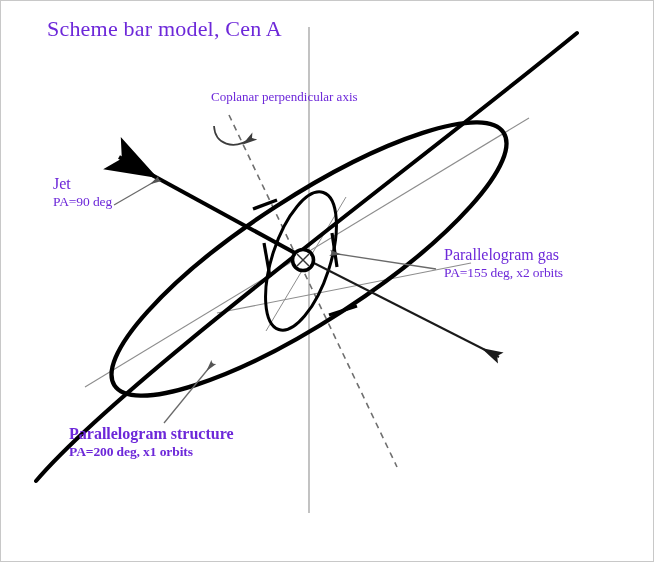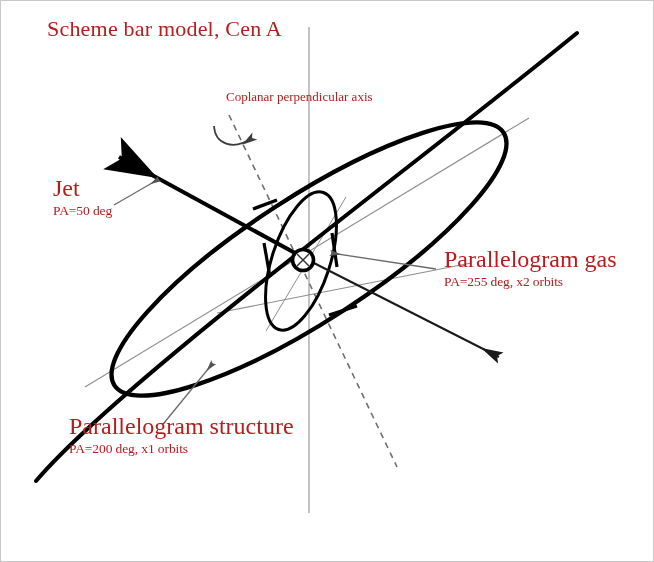--- a/index.html
+++ b/index.html
@@ -23,30 +23,30 @@
   #figure svg {
     position: absolute;
     left: 0;
     top: 0;
     width: 654px;
     height: 562px;
     display: block;
   }
   .lbl {
     position: absolute;
-    color: #b91c1c;
+    color: #6d28d9;
     white-space: nowrap;
     line-height: 1.12;
   }
   .title {
     font-size: 22px;
     letter-spacing: 0.2px;
   }
   .big-label {
-    font-size: 24px;
+    font-size: 16px;
   }
   .sub-label {
     font-size: 13.5px;
     letter-spacing: -0.1px;
   }
   .small-label {
     font-size: 13px;
   }
   .stack > div:first-child { margin-bottom: 1px; }
 </style>
@@ -107,30 +107,30 @@
     <line x1="113" y1="204" x2="158" y2="178" stroke="#6a6a6a" stroke-width="1.3" marker-end="url(#thinHead)"></line>
 
     <line x1="435" y1="268" x2="330" y2="252" stroke="#6a6a6a" stroke-width="1.3" marker-end="url(#thinHead)"></line>
 
     <line x1="163" y1="422" x2="212" y2="362" stroke="#6a6a6a" stroke-width="1.3" marker-end="url(#thinHead)"></line>
 
   </svg>
 
   <div class="lbl title" style="left:46px; top:16px;">Scheme bar model, Cen A</div>
 
-  <div class="lbl small-label" style="left:225px; top:89px;">Coplanar perpendicular axis</div>
+  <div class="lbl small-label" style="left:210px; top:89px;">Coplanar perpendicular axis</div>
 
   <div class="lbl stack" style="left:52px; top:174px;">
     <div class="big-label">Jet</div>
-    <div class="sub-label">PA=50 deg</div>
+    <div class="sub-label">PA=90 deg</div>
   </div>
 
   <div class="lbl stack" style="left:443px; top:245px;">
     <div class="big-label">Parallelogram gas</div>
-    <div class="sub-label">PA=255 deg, x2 orbits</div>
+    <div class="sub-label">PA=155 deg, x2 orbits</div>
   </div>
 
-  <div class="lbl stack" style="left:68px; top:412px;">
+  <div class="lbl stack" style="left:68px; top:424px;font-weight:bold;">
     <div class="big-label">Parallelogram structure</div>
     <div class="sub-label">PA=200 deg, x1 orbits</div>
   </div>
 
 </div>
 
 </body></html>

